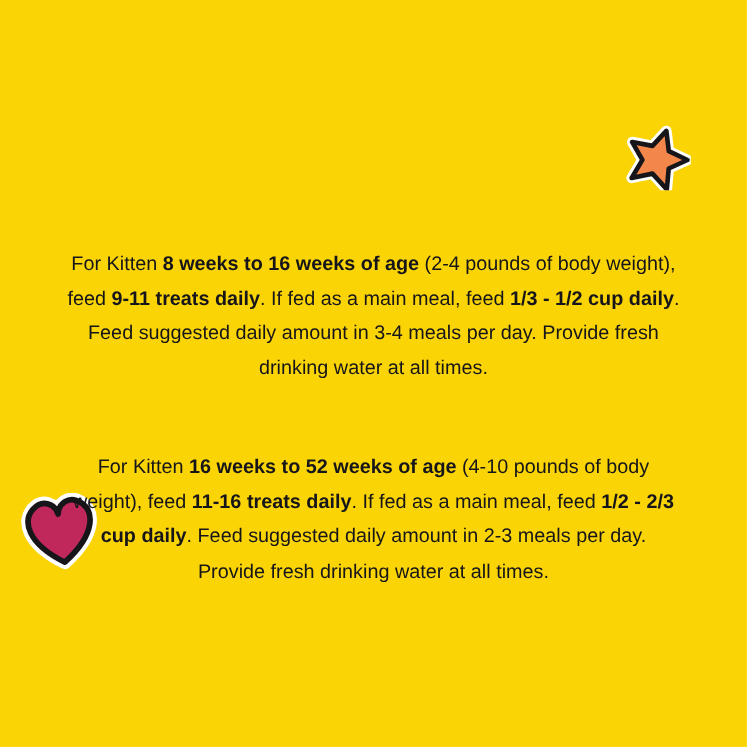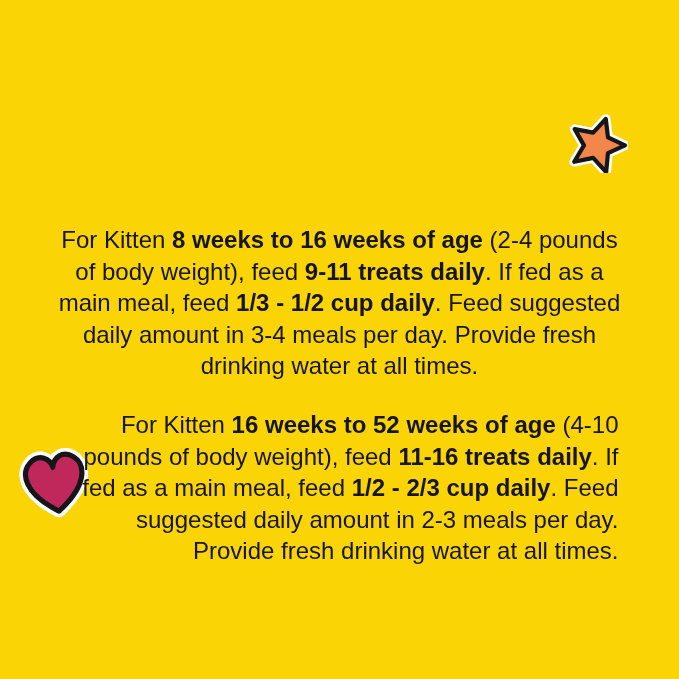--- a/index.html
+++ b/index.html
@@ -83,32 +83,32 @@
   }
 
   
   .copy {
     position: absolute;
     left: 0;
     width: 679px;
     text-align: center;
     color: #15151a;
     font-family: "Liberation Sans", sans-serif;
-    font-size: 24px;
+    font-size: 18px;
     line-height: 31.5px;
     font-weight: 500;
   }
   #para-1 { top: 224px; }
   #para-2 { top: 409px; }
   .copy .p-inner {
     display: block;
     margin: 0 auto;
     width: 566px;
   }
-  #para-2 .p-inner { width: 558px; text-align: right; }
+  #para-2 .p-inner { width: 558px; }
   .copy b { font-weight: bold; }
 </style>
 </head>
 <body>
 
 <div id="poster" style="background: rgb(251, 212, 6);">
 
 
   <div class="star-deco">
     <svg viewBox="0 0 100 100" width="60" height="60" aria-hidden="true">

